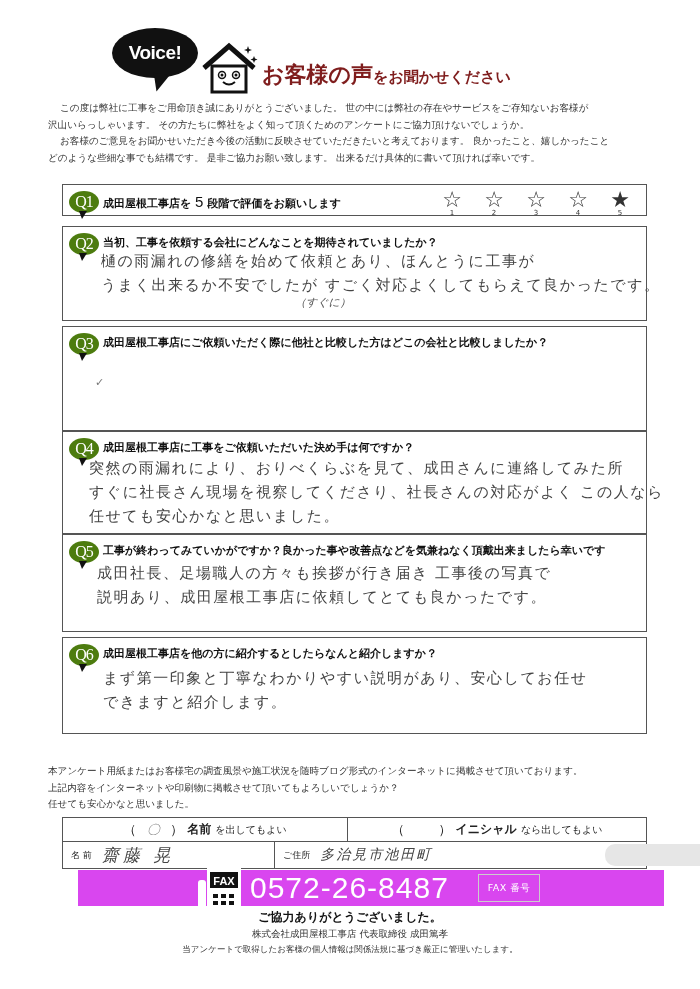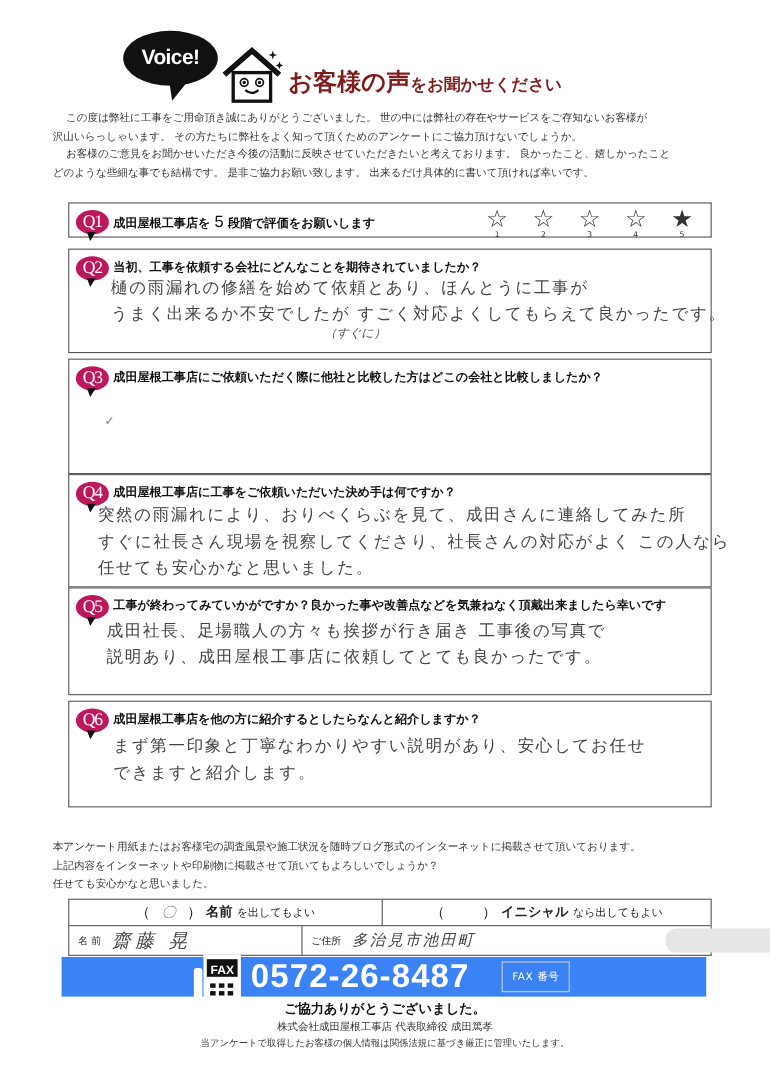--- a/index.html
+++ b/index.html
@@ -29,21 +29,21 @@
 
   
   .intro { position: absolute; left: 48px; top: 100px; width: 630px; font-size: 9.6px; line-height: 16.5px; color: #333; }
   .intro p { white-space: nowrap; }
   .intro .indent { padding-left: 12px; }
 
   
   .qbox { position: absolute; left: 62px; width: 585px; border: 1px solid #555; background: #fff; }
   .q-badge {
     position: absolute; left: 6px; top: 6px; width: 30px; height: 22px;
-    background: #be185d; border-radius: 50%; color: #fff;
+    background: #4d7c0f; border-radius: 50%; color: #fff;
     font-family: "Liberation Serif", serif; font-size: 16px; line-height: 22px; text-align: center;
     letter-spacing: -1px;
   }
   .q-badge::after {
     content: ""; position: absolute; left: 10px; bottom: -6px;
     border-left: 3px solid transparent; border-right: 5px solid transparent;
     border-top: 8px solid #111;
   }
   .q-text { position: absolute; left: 40px; top: 8px; font-size: 11px; font-weight: bold; color: #111; white-space: nowrap; }
   .q-text .num { font-size: 15px; font-weight: normal; font-family: "Liberation Sans", sans-serif; }
@@ -70,25 +70,25 @@
   .ct-cell.opt b { font-size: 12px; }
   .paren { font-size: 13px; letter-spacing: 0; }
   .mark { font-family: "DejaVu Serif", serif; font-style: italic; font-size: 13px; color: #555; display: inline-block; width: 26px; text-align: center; }
   .ct-sep { border-right: 1px solid #555; }
   .label-small { font-size: 9px; margin-left: 8px; margin-right: 10px; color: #222; }
   .hand { font-family: "DejaVu Serif", serif; font-style: italic; font-size: 17px; color: #444; letter-spacing: 4px; }
   .hand.addr { font-size: 14px; letter-spacing: 2px; }
   .redact { position: absolute; left: 330px; top: 2px; width: 126px; height: 22px; background: #e6e6e6; border-radius: 10px; }
 
   
-  .faxbar { position: absolute; left: 56px; top: 870px; width: 586px; height: 36px; background: #3b82f6; }
+  .faxbar { position: absolute; left: 78px; top: 870px; width: 586px; height: 36px; background: #d946ef; }
   .fax-icon { position: absolute; left: 120px; top: -4px; width: 44px; height: 52px; }
   .fax-number {
     position: absolute; left: 172px; top: 0; height: 48px; line-height: 36px;
-    color: #fff; font-family: "Liberation Sans", sans-serif; font-weight: bold; font-size: 30px; letter-spacing: 1px;
+    color: #fff; font-family: "Liberation Sans", sans-serif; font-weight: normal; font-size: 30px; letter-spacing: 1px;
   }
   .fax-label {
     position: absolute; left: 400px; top: 4px; width: 62px; height: 28px; border: 1px solid #ccc;
     color: #fff; font-size: 9.5px; display: flex; align-items: center; justify-content: center; letter-spacing: 0.5px;
   }
 
   
   .footer { position: absolute; left: 0; top: 908px; width: 700px; text-align: center; }
   .footer .thanks { font-size: 12px; font-weight: bold; color: #111; line-height: 18px; }
   .footer .company { font-size: 9.5px; color: #333; line-height: 16px; }

